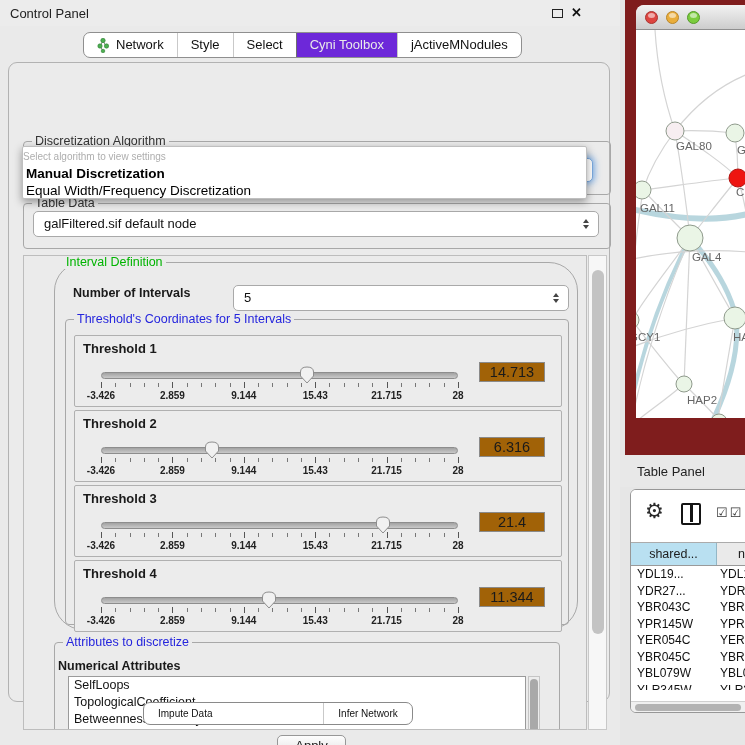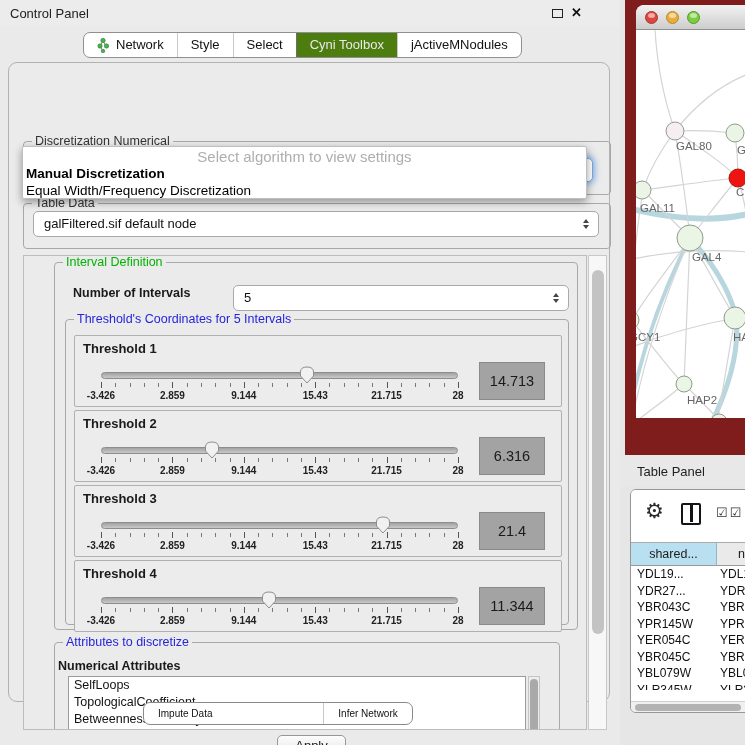--- a/index.html
+++ b/index.html
@@ -11,64 +11,64 @@
   #cp { left:0; top:0; width:620px; height:745px; background:#eaeaea; }
   #cp-titlebar { left:0; top:0; width:620px; height:26px; background:#ececec; }
   #cp-title { left:10px; top:6px; font-size:13px; color:#222; }
   #float-btn { left:552px; top:9px; width:11px; height:9px; border:1.5px solid #222; background:transparent; }
   #close-btn { left:571px; top:5px; font-size:13px; font-weight:bold; color:#111; }
 
   
   #top-tabs { left:83px; top:32px; height:26px; display:flex; background:#fff; border:1px solid #8f8f8f; border-radius:7px; overflow:hidden; }
   .ttab { height:24px; line-height:24px; font-size:13px; padding:0 13px; color:#111; border-left:1px solid #c9c9c9; display:flex; align-items:center; gap:6px; white-space:nowrap; }
   .ttab:first-child { border-left:none; }
-  .ttab.sel { background:#4d7c0f; color:#e9e9e9; border-left:1px solid #6e6e6e; }
+  .ttab.sel { background:#6d28d9; color:#e9e9e9; border-left:1px solid #6e6e6e; }
 
   
   #outer { left:8px; top:62px; width:602px; height:640px; background:#ebebeb; border:1px solid #b2b2b2; border-radius:9px; }
   .group { position:absolute; border:1px solid #a8a8a8; border-radius:4px; }
   .gtitle { position:absolute; top:-8px; left:8px; background:#ebebeb; padding:0 3px; font-size:12.5px; color:#333; white-space:nowrap; }
   .gtitle.green { color:#00b400; }
   .gtitle.blue { color:#2424dd; }
 
   #algo-group { left:14px; top:78px; width:588px; height:54px; }
   #algo-combo-hidden { left:24px; top:95px; width:560px; height:24px; background:#fff; border:1px solid #7aa8dd; border-radius:5px; box-shadow:0 0 6px 2px rgba(100,160,230,.75); z-index:1; }
   #algo-popup { left:13px; top:83px; width:565px; height:53px; background:#fff; border:1px solid #bfbfbf; border-radius:2px; box-shadow:0 3px 8px rgba(0,0,0,.38); z-index:2; }
-  #algo-prompt { height:18px; line-height:19px; text-align:center; color:#aeaeae; font-size:15px; }
+  #algo-prompt { height:18px; line-height:19px; text-align:left; color:#aeaeae; font-size:10px; }
   .algo-opt { height:17px; line-height:17px; font-size:13.5px; padding-left:3px; color:#000; white-space:nowrap; }
   .algo-opt.b { font-weight:bold; }
 
   #td-group { left:14px; top:140px; width:588px; height:46px; }
   .combo { position:absolute; background:#fff; border:1px solid #a9a9a9; border-radius:5px; font-size:13px; color:#111; line-height:24px; padding-left:10px; box-shadow:inset 0 1px 0 #fff; white-space:nowrap; overflow:hidden; }
   .spin { position:absolute; right:9px; top:50%; transform:translateY(-50%); display:flex; flex-direction:column; gap:2px; }
   .spin i { width:0; height:0; border-left:3.5px solid transparent; border-right:3.5px solid transparent; display:block; }
   .spin .up { border-bottom:4px solid #444; }
   .spin .dn { border-top:4px solid #444; }
   #td-combo { left:24px; top:148px; width:566px; height:26px; }
 
   
   #viewport { left:14px; top:192px; width:564px; height:475px; background:#ebebeb; border:1px solid #bdbdbd; overflow:hidden; }
   #vscroll { left:579px; top:192px; width:19px; height:475px; background:#f7f7f7; border:1px solid #c8c8c8; }
   #vthumb { position:absolute; left:3px; top:14px; width:12px; height:364px; background:#c3c3c3; border-radius:7px; }
 
-  #int-group { left:30px; top:6px; width:524px; height:368px; background:#ebebeb; }
+  #int-group { left:30px; top:6px; width:524px; height:368px; background:#ebebeb;border-radius:29px; }
   #num-label { left:18px; top:23px; font-size:12.5px; font-weight:bold; }
   #num-combo { left:178px; top:22px; width:336px; height:26px; }
 
   #thr-group { left:10px; top:56px; width:504px; height:306px; }
   .tbox { position:absolute; left:8px; width:488px; height:72px; background:#ececec; border:1px solid #b0b0b0; border-radius:2px; }
   .t-label { position:absolute; left:8px; top:5px; font-size:13px; font-weight:bold; }
   .t-slider { position:absolute; left:26px; top:30px; width:357px; height:40px; }
   .track { position:absolute; left:0; top:6px; width:357px; height:7px; border:1px solid #8d8d8d; border-radius:4px; background:linear-gradient(#a2a2a2,#c9c9c9); }
   .thumb { position:absolute; top:0; }
   .ticks { position:absolute; left:0; top:0; width:357px; height:40px; }
   .tick { position:absolute; top:17px; width:1px; height:4px; background:#777; }
   .tick.major { top:16px; height:6px; background:#555; }
   .tick-lab { position:absolute; top:24px; transform:translateX(-50%); font-size:10px; font-weight:bold; color:#222; white-space:nowrap; }
-  .t-value { position:absolute; left:404px; top:26px; width:66px; height:38px; background:#a3a3a3; border:1px solid #8a8a8a; font-size:14.5px; display:flex; align-items:center; justify-content:center; }
+  .t-value { position:absolute; left:404px; top:26px; width:66px; height:20px; background:#a16207; border:1px solid #8a8a8a; font-size:14.5px; display:flex; align-items:center; justify-content:center; }
 
   #attr-group { left:30px; top:386px; width:506px; height:110px; }
   #attr-sub { position:absolute; left:3px; top:16px; font-size:12.5px; font-weight:bold; }
   #attr-list { position:absolute; left:13px; top:33px; width:458px; height:78px; background:#fff; border:1px solid #9a9a9a; overflow:hidden; }
   .attr-item { height:17px; line-height:17px; font-size:12.5px; padding-left:5px; color:#111; white-space:nowrap; }
   #attr-scroll { position:absolute; left:473px; top:33px; width:12px; height:78px; background:#ededed; border:1px solid #c5c5c5; }
   #attr-thumb { position:absolute; left:1px; top:2px; width:8px; height:72px; background:#a9a9a9; border-radius:4px; }
 
   #apply-btn { left:268px; top:672px; width:69px; height:21px; background:linear-gradient(#fdfdfd,#e4e4e4); border:1px solid #979797; border-radius:5px; font-size:13px; text-align:center; line-height:19px; }
 
@@ -133,21 +133,21 @@
     </div>
     <div class="ttab">Style</div>
     <div class="ttab">Select</div>
     <div class="ttab sel">Cyni Toolbox</div>
     <div class="ttab">jActiveMNodules</div>
   </div>
 
   <div class="abs" id="outer">
 
     <div class="group" id="algo-group">
-      <span class="gtitle">Discretization Numerical</span>
+      <span class="gtitle">Discretization Algorithm</span>
     </div>
     <div class="abs" id="algo-combo-hidden">
       <span class="spin">
           <i class="up"></i>
           <i class="dn"></i>
         </span>
     </div>
     <div class="abs" id="algo-popup">
       <div id="algo-prompt">Select algorithm to view settings</div>
       <div class="algo-opt b">Manual Discretization</div>

